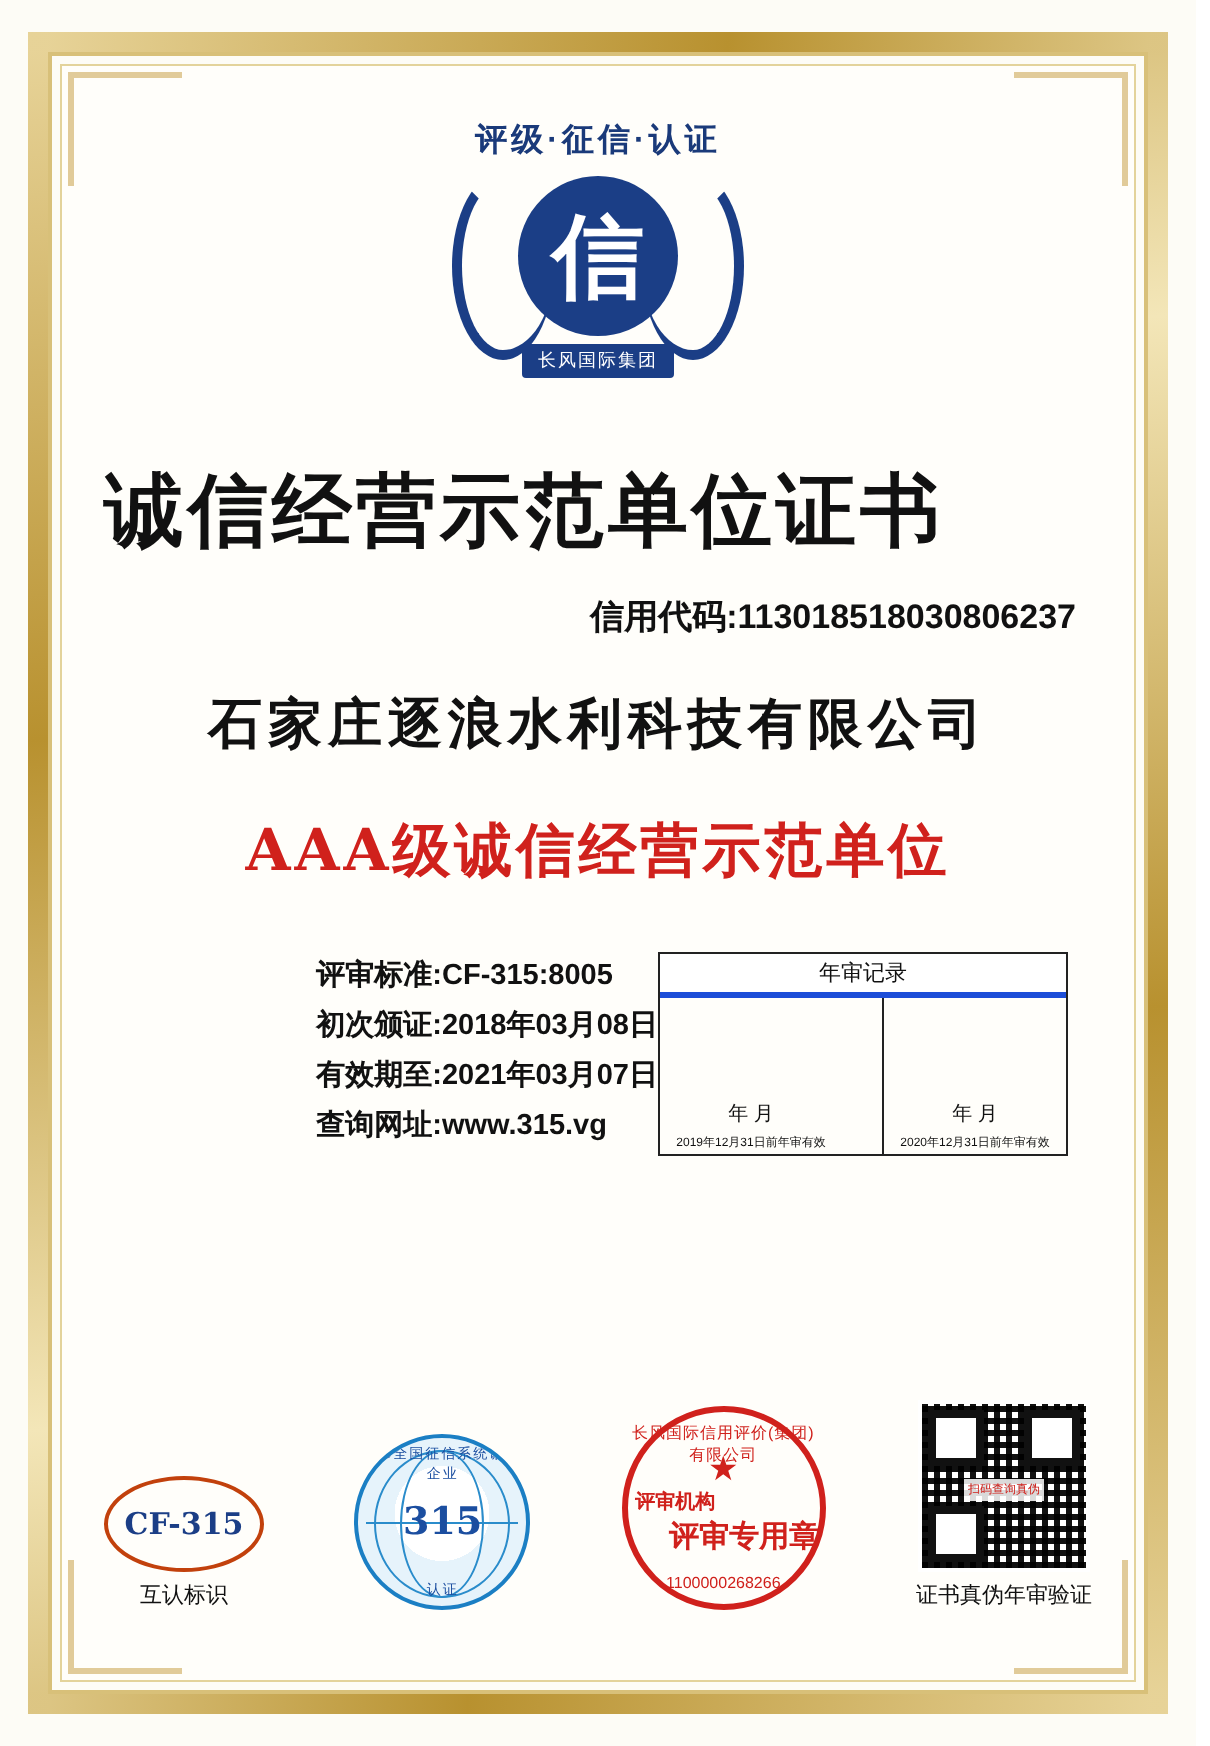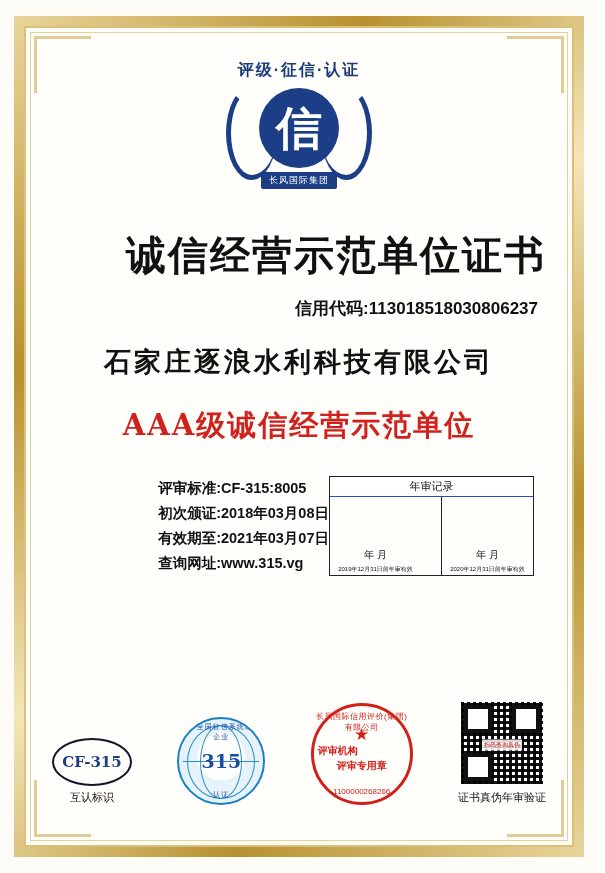--- a/index.html
+++ b/index.html
@@ -117,21 +117,21 @@
     font-size: 9px;
     padding: 2px 8px;
     border-radius: 2px;
     letter-spacing: 1px;
     white-space: nowrap;
   }
 
   
   .main-title {
     margin-top: 18px;
-    text-align: right;
+    text-align: left;
     font-size: 40px;
     font-weight: bold;
     color: #111;
     letter-spacing: 2px;
     font-family: "DejaVu Sans", sans-serif;
   }
   .code-line {
     margin-top: 14px;
     text-align: right;
     padding-right: 8px;
@@ -173,21 +173,21 @@
   }
   .details div { white-space: nowrap; }
 
   .review-box {
     width: 205px;
     margin-right: 12px;
     border: 1px solid #222;
     box-sizing: border-box;
   }
   .review-title {
-    border-bottom: 1px solid #1d4ed8;
+    border-bottom: 3px solid #1d4ed8;
     font-size: 11px;
     text-align: center;
     padding: 2px 0;
     color: #111;
     background: #fff;
   }
   .review-cells {
     display: flex;
     height: 78px;
     gap: 20px;
@@ -228,21 +228,21 @@
   }
   .seal-item { text-align: center; }
   .seal-caption {
     font-size: 11px;
     color: #111;
     margin-top: 4px;
   }
   .cf-badge {
     width: 76px;
     height: 44px;
-    border: 2px solid #0f172a;
+    border: 2px solid #c2410c;
     border-radius: 50%;
     color: #1b3e86;
     font-size: 15px;
     font-weight: bold;
     line-height: 44px;
     text-align: center;
     font-family: "DejaVu Serif", serif;
     margin: 0 auto;
   }
   .globe-seal {
@@ -338,22 +338,22 @@
   .red-seal .rs-mid {
     position: absolute;
     left: 4px; right: 0; top: 38px;
     text-align: left;
     font-size: 10px;
     font-weight: bold;
   }
   .red-seal .rs-mid2 {
     position: absolute;
     left: 0; right: 0; top: 53px;
-    text-align: center;
-    font-size: 10px;
+    text-align: right;
+    font-size: 15px;
     font-weight: bold;
   }
   .red-seal .rs-bot {
     position: absolute;
     left: 0; right: 0; bottom: 6px;
     font-size: 8px;
   }
   .qr-wrap { text-align: center; }
   .qr {
     width: 82px;

